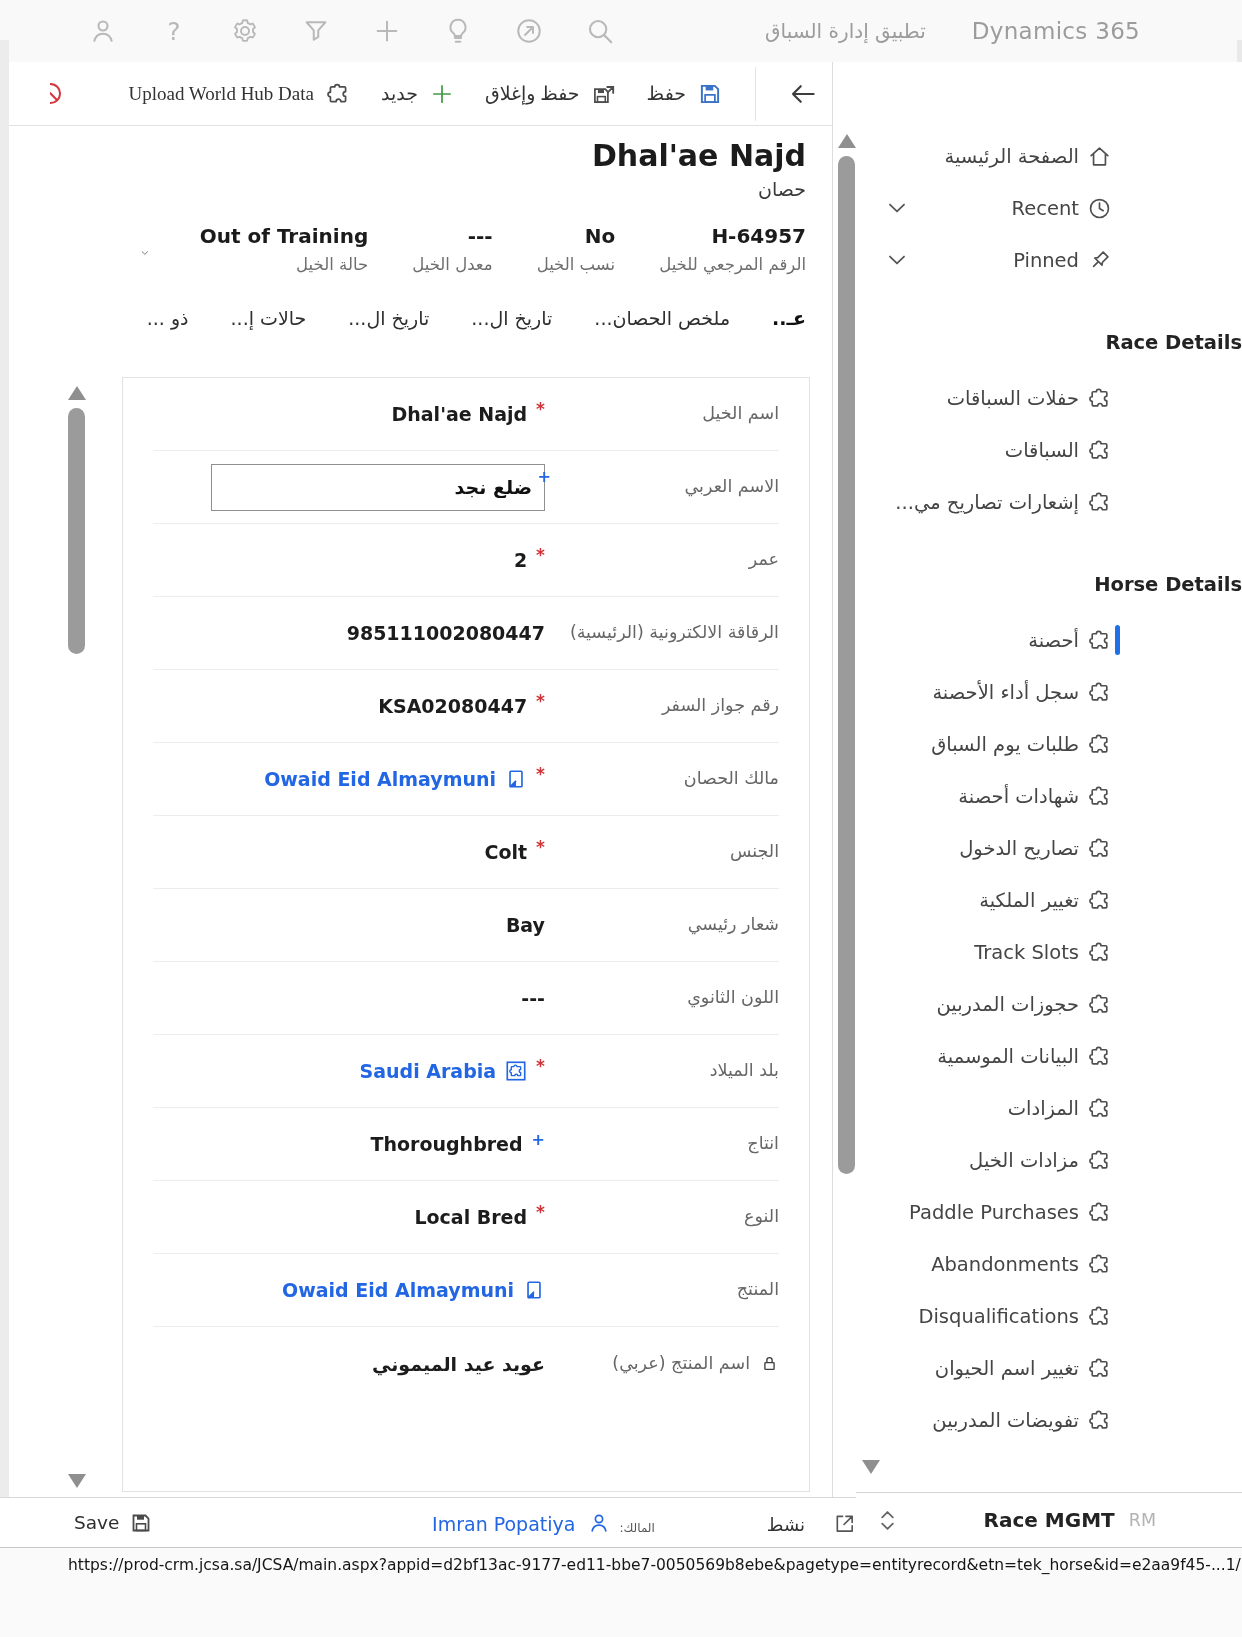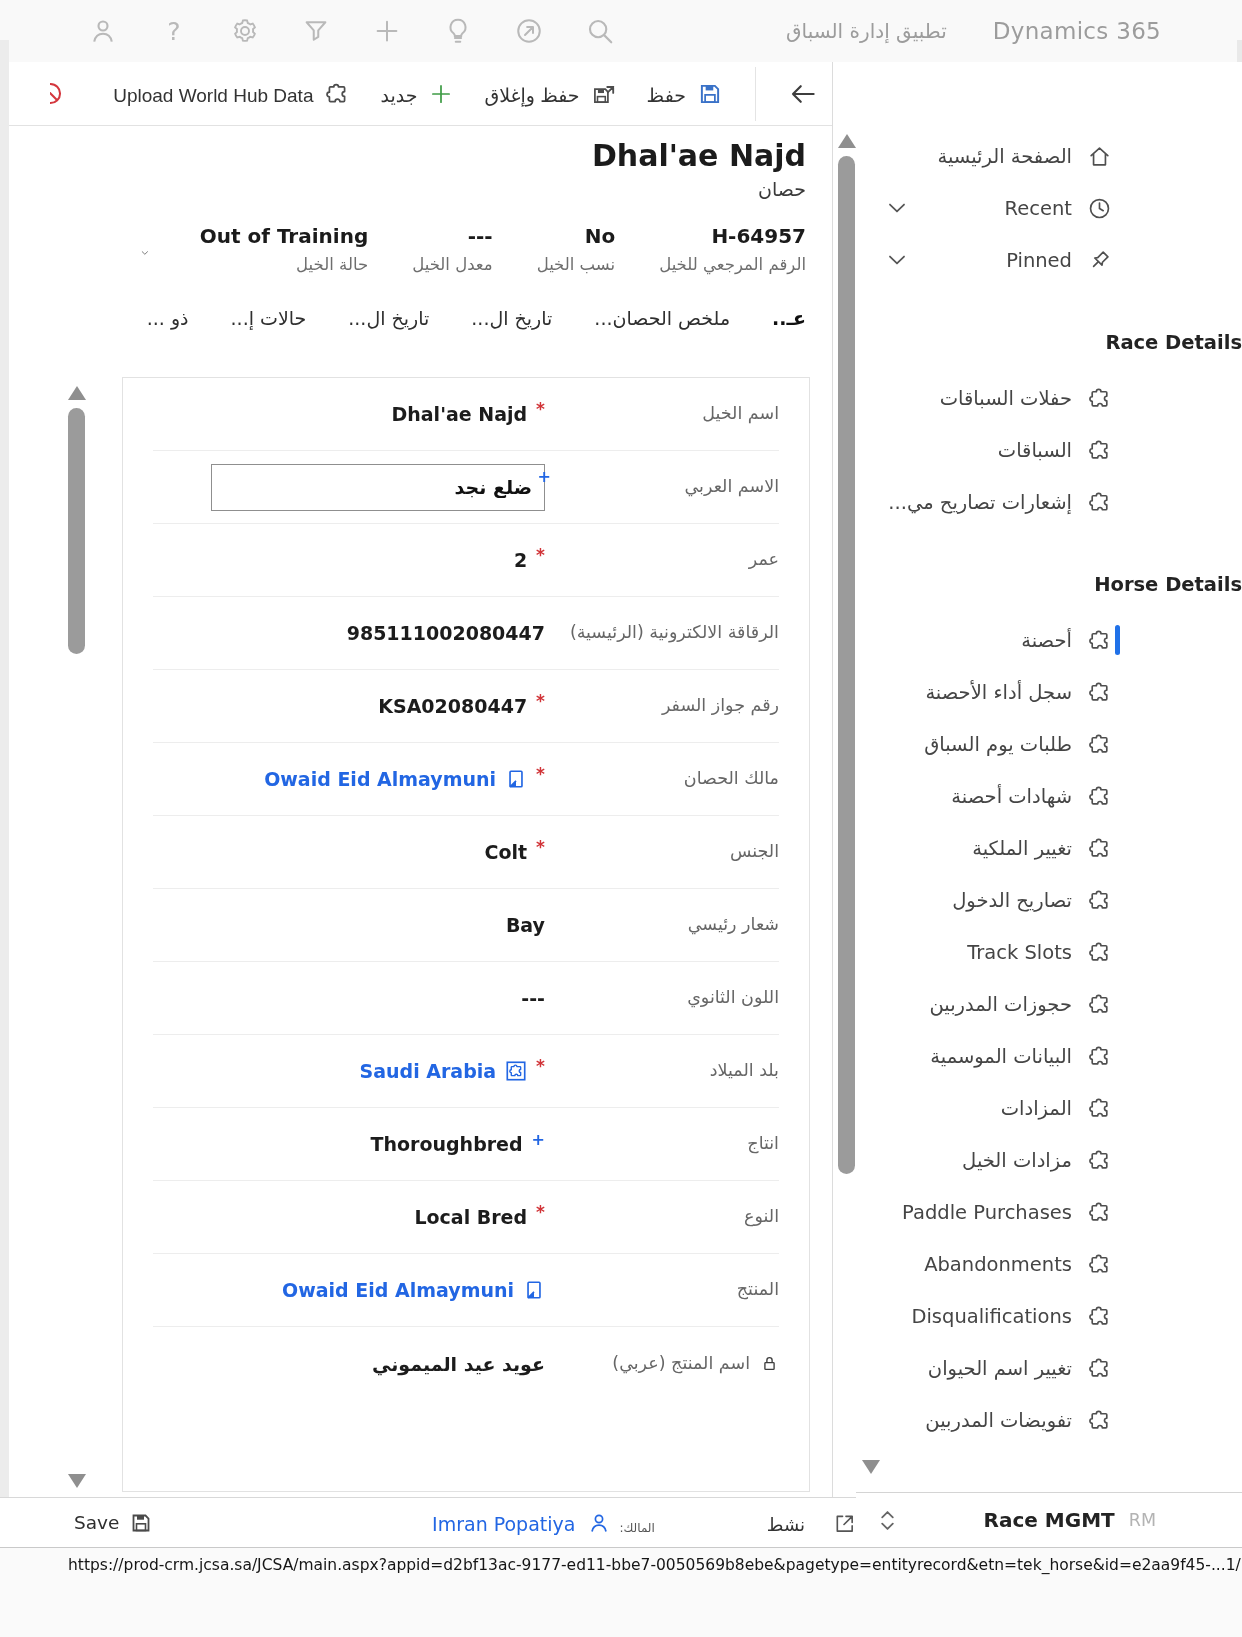--- a/index.html
+++ b/index.html
@@ -5,30 +5,30 @@
 *{margin:0;padding:0;box-sizing:border-box}
 body{background:#fff}
 .screen{position:relative;width:1242px;height:1637px;background:#fff;overflow:hidden;
  font-family:"DejaVu Sans","Liberation Sans",sans-serif;color:#222}
 .abs{position:absolute}
 svg.ic{display:block}
 
 .topbar{position:absolute;left:0;top:0;width:1242px;height:62px;background:#f9f9f9;display:flex;align-items:center;padding-left:88px;gap:41px}
 .tbic{width:30px;height:30px;color:#b9b9b9;flex:none}
 .tbq{width:30px;text-align:center;font-size:25px;color:#b9b9b9}
-.tbtext{position:absolute;right:81px;top:0;height:62px;display:flex;align-items:center;gap:46px}
+.tbtext{position:absolute;right:102px;top:0;height:62px;display:flex;align-items:center;gap:46px}
 .tbapp{font-size:20px;color:#9c9c9c}
 .tbprod{font-size:23px;color:#9c9c9c;letter-spacing:.3px}
 
 .lstrip{left:0;top:40px;width:9px;height:1597px;background:#ececec}
 .rstrip{right:0;top:40px;width:5px;height:1507px;background:#e9e9e9}
 .vline{left:832px;top:62px;width:1px;height:1435px;background:#dcdcdc}
 
 .cmdbar{left:9px;top:62px;width:823px;height:64px;background:#fff;border-bottom:1px solid #e2e2e2;display:flex;align-items:center;direction:rtl;padding-right:14px;gap:30px}
-.cmd{display:flex;align-items:flex-end;gap:11px;font-size:19px;color:#333;background:none;border:none;font-family:Liberation Sans, sans-serif;cursor:pointer;white-space:nowrap}
+.cmd{display:flex;align-items:center;gap:11px;font-size:19px;color:#333;background:none;border:none;font-family:Liberation Serif, serif;cursor:pointer;white-space:nowrap}
 .cmd svg{width:26px;height:26px}
 .backb{background:none;border:none;color:#3d3d3d;cursor:pointer}
 .backb svg{width:30px;height:30px}
 .cdiv{width:1px;height:54px;background:#e4e4e4;margin:0 2px}
 .blueic{color:#3a72c8}.grnic{color:#3f9c46}.gryic{color:#4d4d4d}
 .banwrap{position:absolute;left:50px;top:80px;width:15px;height:28px;overflow:hidden}
 .banwrap svg{width:27px;height:27px;color:#d4373e;margin-left:-13px}
 
 .rechead{left:140px;top:138px;right:436px;direction:rtl;text-align:right}
 .rtitle{font-size:30px;font-weight:700;color:#1b1b1b}
@@ -68,21 +68,21 @@
 .own{margin-left:auto;display:flex;align-items:flex-end}
 .owner{color:#2266e3;font-size:19px;cursor:pointer}
 .pic{width:24px;height:24px;color:#2266e3;margin-left:12px}
 .olab{color:#555;font-size:12px;margin-left:8px}
 .stat{color:#333;font-size:18px;margin-left:112px}
 .pop{width:23px;height:23px;color:#555;margin-left:28px;cursor:pointer}
 
 .side{left:856px;top:62px;width:386px;height:1430px;background:#fff;direction:rtl;padding-top:68px;overflow:hidden}
 .burger{position:absolute;left:1128px;top:88px;width:34px;cursor:pointer}
 .burger div{height:3px;background:#3f3f3f;margin-bottom:7px}
-.ni{height:52px;display:flex;align-items:center;gap:15px;padding-right:130px;font-size:19.5px;color:#454545;position:relative;cursor:pointer;white-space:nowrap}
+.ni{height:52px;display:flex;align-items:center;gap:8px;padding-right:130px;font-size:19.5px;color:#454545;position:relative;cursor:pointer;white-space:nowrap}
 .nic{width:25px;height:25px;color:#4f4f4f;flex:none}
 .nchev{position:absolute;left:28px;top:13px;width:26px;height:26px;color:#555;cursor:pointer}
 .selbar{position:absolute;right:122px;top:11px;width:5px;height:30px;background:#2071e8;border-radius:3px}
 .gh{margin-top:34px;margin-bottom:8px;height:44px;display:flex;align-items:center;font-weight:700;font-size:19.5px;color:#232323}
 .afoot{left:856px;top:1492px;width:386px;height:55px;background:#fff;border-top:1px solid #d4d4d4;display:flex;align-items:center;padding:0 10px 0 10px}
 .afoot .swic{width:27px;height:27px;color:#666;margin-left:8px;cursor:pointer}
 .atitle{margin-left:auto;font-size:20px;font-weight:700;color:#232323}
 .abadge{font-size:17.5px;color:#b3b3b3;margin-left:14px;margin-right:76px}
 
 .urlb{left:0;top:1547px;width:1242px;height:90px;background:#fafafa;border-top:1px solid #c9c9c9;display:flex;align-items:flex-start;padding:8px 26px 0 68px}
@@ -481,27 +481,27 @@
     <div class="ni">
         <svg class="ic nic">
           <use href="#puzzleic"></use>
         </svg>
         <span>شهادات أحصنة</span>
       </div>
     <div class="ni">
         <svg class="ic nic">
           <use href="#puzzleic"></use>
         </svg>
+        <span>تصاريح الدخول</span>
+      </div>
+    <div class="ni">
+        <svg class="ic nic">
+          <use href="#puzzleic"></use>
+        </svg>
         <span>تغيير الملكية</span>
-      </div>
-    <div class="ni">
-        <svg class="ic nic">
-          <use href="#puzzleic"></use>
-        </svg>
-        <span>تصاريح الدخول</span>
       </div>
     <div class="ni">
         <svg class="ic nic">
           <use href="#puzzleic"></use>
         </svg>
         <span>Track Slots</span>
       </div>
     <div class="ni">
         <svg class="ic nic">
           <use href="#puzzleic"></use>

